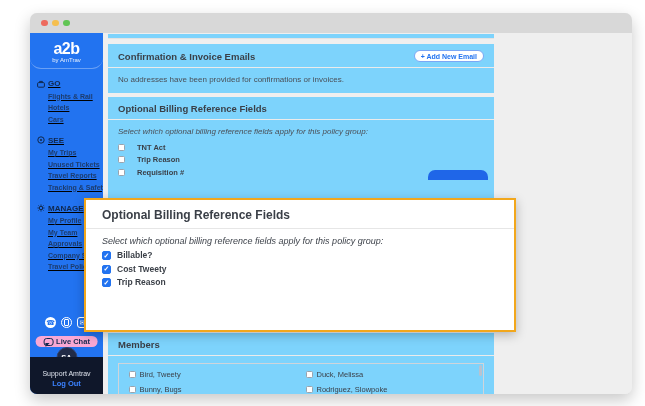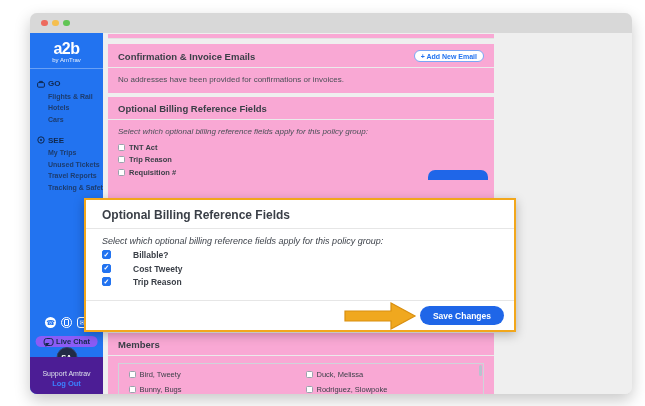--- a/index.html
+++ b/index.html
@@ -7,77 +7,77 @@
   .window{position:absolute;left:30px;top:13px;width:602px;height:381px;border-radius:7px;
           box-shadow:0 6px 16px rgba(0,0,0,.22);overflow:hidden;background:#efefef;}
   
   .titlebar{height:20px;background:#d8d8d8;display:flex;align-items:center;padding-left:11px;gap:4.5px;}
   .tl-dot{width:6.5px;height:6.5px;border-radius:50%;}
   .tl-red{background:#ed6a5e;} .tl-yellow{background:#f5bf4f;} .tl-green{background:#61c554;}
   
   .window-body{display:flex;height:361px;position:relative;}
   
   .sidebar{width:73px;flex-shrink:0;background:#2273f0;position:relative;}
-  .logo-wrap{text-align:center;padding:8px 0 5px;border-bottom:1px solid rgba(255,255,255,.32);}
+  .logo-wrap{text-align:center;padding:8px 0 5px;border-bottom:1px solid rgba(255,255,255,.32);border-radius:11px;}
   .brand{font-size:16px;font-weight:800;color:#fff;letter-spacing:-.5px;line-height:15px;}
   .tagline{font-size:6px;color:rgba(255,255,255,.9);margin-top:1px;}
-  .nav{padding:10px 0 0 7px;}
+  .nav{padding:10px 0 0 7px;text-decoration:underline;}
   .nav-section{margin-bottom:13px;}
   .nav-header{display:flex;align-items:center;gap:3px;color:#10284e;font-size:8px;font-weight:800;margin-bottom:4px;}
   .nav-header svg{display:block;}
   .nav-item{color:#1d3c6e;font-size:7px;font-weight:700;margin:4.5px 0;padding-left:11px;cursor:pointer;white-space:nowrap;}
   .contact-row{position:absolute;bottom:66px;left:0;width:100%;display:flex;justify-content:center;gap:5px;}
   .c-icon{width:11px;height:11px;display:flex;align-items:center;justify-content:center;box-sizing:border-box;}
   .icon-phone{background:#fff;border-radius:50%;color:#2273f0;font-size:7px;}
   .icon-phone::after{content:"\260E";}
   .icon-mobile{border:1px solid #fff;border-radius:50%;}
   .icon-mobile::after{content:"";width:3px;height:5px;border:1px solid #fff;border-radius:1px;}
   .icon-email{border:1px solid #fff;border-radius:3px;color:#fff;font-size:7px;}
   .icon-email::after{content:"\2709";}
-  .live-chat{position:absolute;bottom:47px;left:50%;transform:translateX(-50%);background:#8b5cf6;
+  .live-chat{position:absolute;bottom:47px;left:50%;transform:translateX(-50%);background:#f9a8d4;
              border-radius:8px;padding:1px 8px;color:#13294e;font-size:7.5px;font-weight:800;
              display:flex;align-items:center;gap:3px;white-space:nowrap;cursor:pointer;}
   .chat-glyph{width:8px;height:6px;border:1px solid #13294e;border-radius:3px;position:relative;}
   .chat-glyph::after{content:"";position:absolute;left:1px;bottom:-2px;border:2px solid transparent;border-top-color:#13294e;border-left-color:#13294e;width:0;height:0;}
-  .sb-footer{position:absolute;bottom:0;left:0;width:100%;height:37px;background:#4c1d95;text-align:center;}
+  .sb-footer{position:absolute;bottom:0;left:0;width:100%;height:37px;background:#0f172a;text-align:center;}
   .avatar{position:absolute;bottom:26px;left:50%;transform:translateX(-50%);width:21px;height:21px;border-radius:50%;
           background:#212b46;border:1px solid #33426c;color:#fff;font-size:7.5px;font-weight:700;
           display:flex;align-items:center;justify-content:center;box-sizing:border-box;}
   .support-label{padding-top:13px;font-size:7px;color:#dde2ec;}
   .logout{font-size:7.5px;font-weight:700;color:#3b82ff;margin-top:2px;cursor:pointer;}
   
   .content{flex:1;position:relative;background:#efefef;}
-  .card{position:absolute;left:5px;width:386px;background:#f9a8d4;box-sizing:border-box;}
+  .card{position:absolute;left:5px;width:386px;background:#7dd3fc;box-sizing:border-box;}
   .partial-card{top:1px;height:5px;border-bottom:1px solid #e3e3e3;}
   .card-header{display:flex;justify-content:space-between;align-items:center;
                padding:6px 10px 5px;border-bottom:1px solid #ebebeb;}
   .card-title{font-size:9.5px;font-weight:700;color:#3a3f47;}
   .pill-btn{font-size:7px;font-weight:700;color:#2273f0;border:1px solid #7aa7f5;border-radius:8px;
             padding:1.5px 6px;background:#fff;cursor:pointer;white-space:nowrap;}
   .italic-msg{font-size:8px;color:#4a4f57;padding:7px 10px 9px;}
-  .cb-row{display:flex;align-items:center;gap:4px;margin:3.5px 0 3.5px 10px;font-size:7.5px;font-weight:700;color:#3a3f47;}
+  .cb-row{display:flex;align-items:center;gap:12px;margin:3.5px 0 3.5px 10px;font-size:7.5px;font-weight:700;color:#3a3f47;}
   .cb{width:7px;height:7px;box-sizing:border-box;border:1px solid #9aa3ad;border-radius:1.5px;background:#fff;
       display:flex;align-items:center;justify-content:center;flex-shrink:0;cursor:pointer;}
   .card-conf{top:11px;}
   .card-billing{top:64px;height:116px;}
   .card-billing .desc{font-style:italic;font-size:8px;color:#4a4f57;padding:7px 10px 3px;}
   .hidden-save{position:absolute;left:325px;top:137px;width:60px;height:10px;border-radius:7px 7px 0 0;background:#1f66e8;z-index:1;}
   .card-members{top:300px;height:75px;}
   .members-box{margin:7px 10px;border:1px solid #cfd4da;height:40px;position:relative;overflow:hidden;padding-top:6px;box-sizing:border-box;}
   .members-grid{display:grid;grid-template-columns:1fr 1fr;row-gap:6px;padding-left:10px;}
   .member-row{display:flex;align-items:center;gap:4px;font-size:7.5px;color:#3a3f47;}
   .cb-sm{width:6.5px;height:6.5px;box-sizing:border-box;border:1px solid #9aa3ad;border-radius:1.5px;background:#fff;flex-shrink:0;cursor:pointer;}
   .scroll-thumb{position:absolute;right:1px;top:1px;width:3px;height:11px;background:#b9c2cf;border-radius:2px;}
   
   .overlay{position:absolute;left:54px;top:165px;width:428px;height:130px;background:#fff;
            border:2px solid #f2a71c;box-shadow:0 3px 10px rgba(0,0,0,.25);z-index:5;}
   .ov-title{margin:8px 16px 6px;font-size:12px;font-weight:700;color:#3a3f47;}
   .ov-divider{border-bottom:1px solid #e6e6e6;}
   .ov-desc{font-style:italic;font-size:9px;color:#3f444c;margin:7px 16px 4px;}
-  .ov-cb-row{display:flex;align-items:flex-start;gap:22px;margin:3.5px 0 3.5px 16px;font-size:8.5px;font-weight:700;color:#3a3f47;}
+  .ov-cb-row{display:flex;align-items:flex-end;gap:6px;margin:3.5px 0 3.5px 16px;font-size:8.5px;font-weight:700;color:#3a3f47;}
   .cb-lg{width:9px;height:9px;box-sizing:border-box;border:1px solid #2273f0;border-radius:2px;background:#2273f0;color:#fff;
          display:flex;align-items:center;justify-content:center;font-size:7px;flex-shrink:0;cursor:pointer;}
   .cb-lg::after{content:"\2713";}
   .ov-footer{position:absolute;bottom:0;left:0;width:100%;height:30px;border-top:1px solid #e6e6e6;
              display:flex;align-items:center;justify-content:flex-end;padding-right:10px;gap:3px;box-sizing:border-box;}
   .save-btn{background:#1f66e8;color:#fff;font-size:8.5px;font-weight:700;padding:4.5px 13px;border-radius:10px;border:none;cursor:pointer;}
   .arrow{display:block;}
 </style>
 </head>
 <body>
@@ -124,20 +124,36 @@
                   </svg>
               </span>
               <span>SEE</span>
             </div>
             <div class="nav-item">My Trips</div>
             <div class="nav-item">Unused Tickets</div>
             <div class="nav-item">Travel Reports</div>
             <div class="nav-item">Tracking &amp; Safety</div>
           </div>
 
+          <div class="nav-section">
+            <div class="nav-header">
+              <span>
+                <svg width="8" height="8" viewBox="0 0 8 8">
+                    <circle cx="4" cy="4" r="1.7" fill="none" stroke="#10284e" stroke-width="1"></circle>
+                    <path d="M4 .5v1.3M4 6.2v1.3M.5 4h1.3M6.2 4h1.3M1.5 1.5l.9.9M5.6 5.6l.9.9M6.5 1.5l-.9.9M2.4 5.6l-.9.9" stroke="#10284e" stroke-width="1"></path>
+                  </svg>
+              </span>
+              <span>MANAGE</span>
+            </div>
+            <div class="nav-item">My Profile</div>
+            <div class="nav-item">My Team</div>
+            <div class="nav-item">Approvals</div>
+            <div class="nav-item">Company Settings</div>
+            <div class="nav-item">Travel Policy</div>
+          </div>
         </div>
 
         <div class="contact-row">
           <span class="c-icon icon-phone"></span>
           <span class="c-icon icon-mobile"></span>
           <span class="c-icon icon-email"></span>
         </div>
 
         <div class="live-chat">
           <span class="chat-glyph"></span>
@@ -225,23 +241,17 @@
           <span>Billable?</span>
         </div>
         <div class="ov-cb-row">
           <span class="cb-lg"></span>
           <span>Cost Tweety</span>
         </div>
         <div class="ov-cb-row">
           <span class="cb-lg"></span>
           <span>Trip Reason</span>
         </div>
-        <div class="ov-footer">
-          <svg class="arrow" width="74" height="28" viewBox="0 0 74 28">
-            <path d="M2 9 H48 V1 L72 14 L48 27 V19 H2 Z" fill="#f0a81f" stroke="#d98f10" stroke-width="1.2"></path>
-          </svg>
-          <button class="save-btn">Save Changes</button>
-        </div>
       </div>
 
     </div>
   </div>
 </div>
 
 </body></html>

